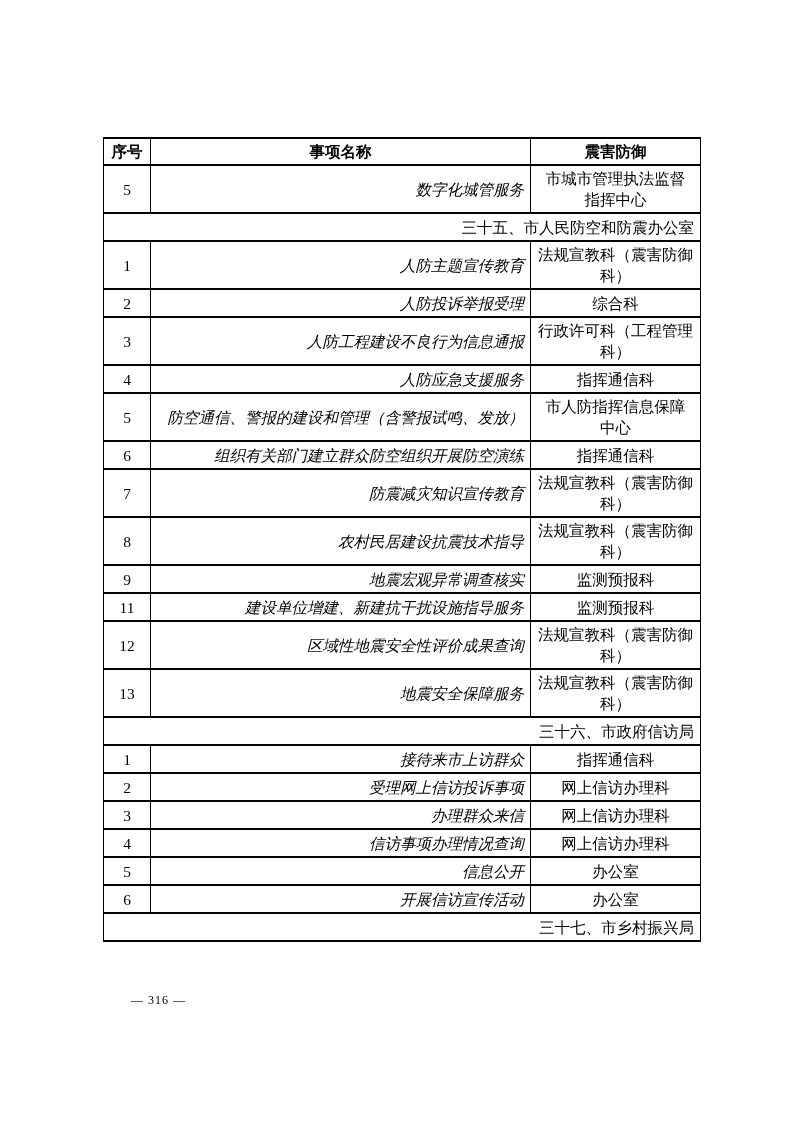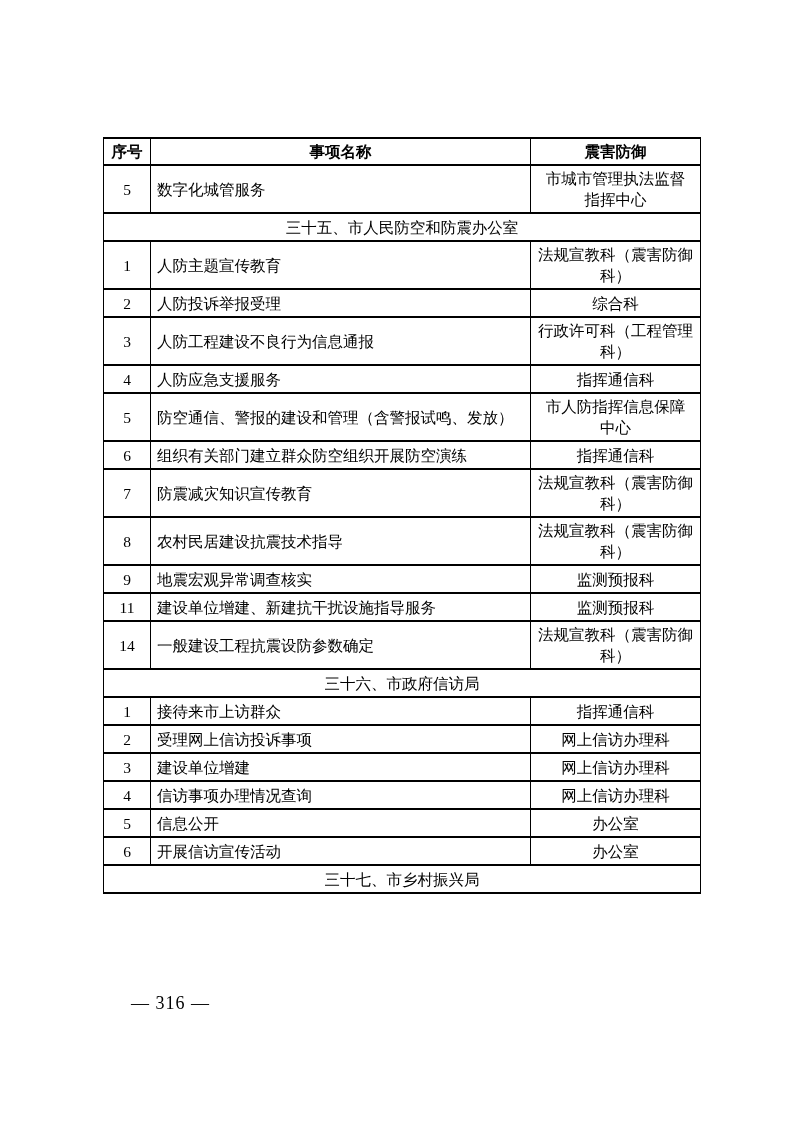--- a/index.html
+++ b/index.html
@@ -45,39 +45,40 @@
     text-align: center;
     height: 21px;
     padding: 2px 4px;
   }
   td.cell-num {
     text-align: center;
     font-size: 16px;
     padding: 2px 2px;
   }
   td.cell-name {
-    text-align: left;
+    text-align: right;
     padding: 2px 6px 2px 9px;
+    font-style: italic;
   }
   td.cell-agency {
     text-align: center;
     white-space: pre-line;
     padding: 2px 4px 2px 7px;
   }
   tr.item-row td { height: 22px; }
   td.cell-section {
-    text-align: center;
+    text-align: right;
     height: 22px;
     padding: 3px 6px;
   }
   .page-footer {
     position: absolute;
     left: 131px;
     top: 993px;
-    font-size: 18px;
+    font-size: 12px;
     letter-spacing: 1px;
   }
 </style>
 </head>
 <body>
 
 <div class="page">
 
   <table class="items">
     <colgroup>
@@ -163,48 +164,54 @@
     <td class="cell-agency">监测预报科</td>
   </tr>
 
 
   <tr class="item-row">
     <td class="cell-num">11</td>
     <td class="cell-name">建设单位增建、新建抗干扰设施指导服务</td>
     <td class="cell-agency">监测预报科</td>
   </tr>
 
-
-
-  <tr class="item-row">
-    <td class="cell-num">14</td>
-    <td class="cell-name">一般建设工程抗震设防参数确定</td>
-    <td class="cell-agency">法规宣教科（震害防御
-科）</td>
-  </tr>
+  <tr class="item-row">
+    <td class="cell-num">12</td>
+    <td class="cell-name">区域性地震安全性评价成果查询</td>
+    <td class="cell-agency">法规宣教科（震害防御
+科）</td>
+  </tr>
+
+  <tr class="item-row">
+    <td class="cell-num">13</td>
+    <td class="cell-name">地震安全保障服务</td>
+    <td class="cell-agency">法规宣教科（震害防御
+科）</td>
+  </tr>
+
 
   <tr class="section-row">
     <td class="cell-section" colspan="3">三十六、市政府信访局</td>
   </tr>
 
   <tr class="item-row">
     <td class="cell-num">1</td>
     <td class="cell-name">接待来市上访群众</td>
     <td class="cell-agency">指挥通信科</td>
   </tr>
 
   <tr class="item-row">
     <td class="cell-num">2</td>
     <td class="cell-name">受理网上信访投诉事项</td>
     <td class="cell-agency">网上信访办理科</td>
   </tr>
 
   <tr class="item-row">
     <td class="cell-num">3</td>
-    <td class="cell-name">建设单位增建</td>
+    <td class="cell-name">办理群众来信</td>
     <td class="cell-agency">网上信访办理科</td>
   </tr>
 
   <tr class="item-row">
     <td class="cell-num">4</td>
     <td class="cell-name">信访事项办理情况查询</td>
     <td class="cell-agency">网上信访办理科</td>
   </tr>
 
   <tr class="item-row">

